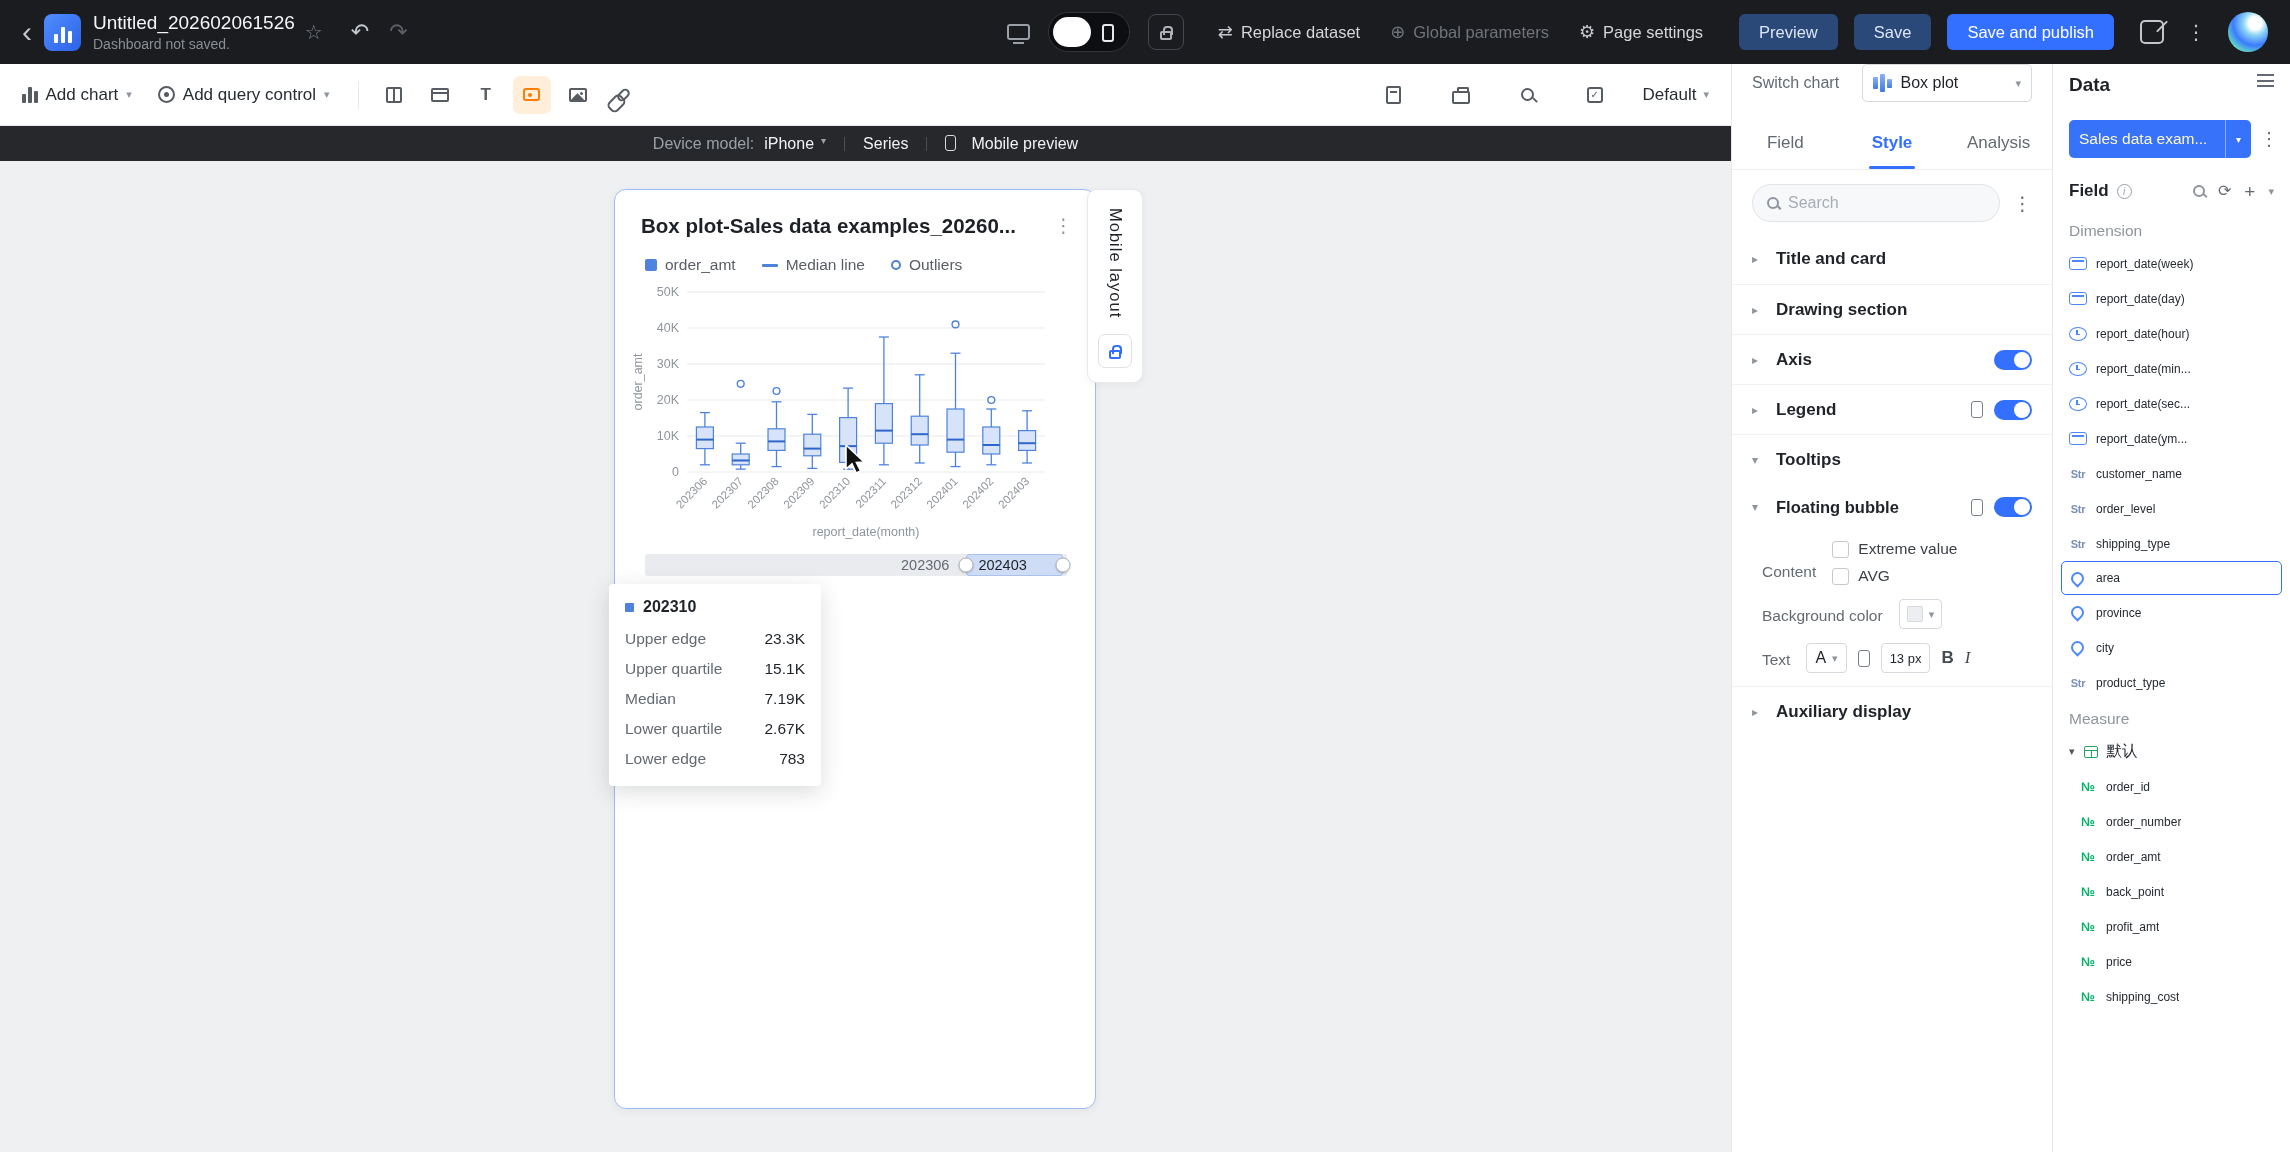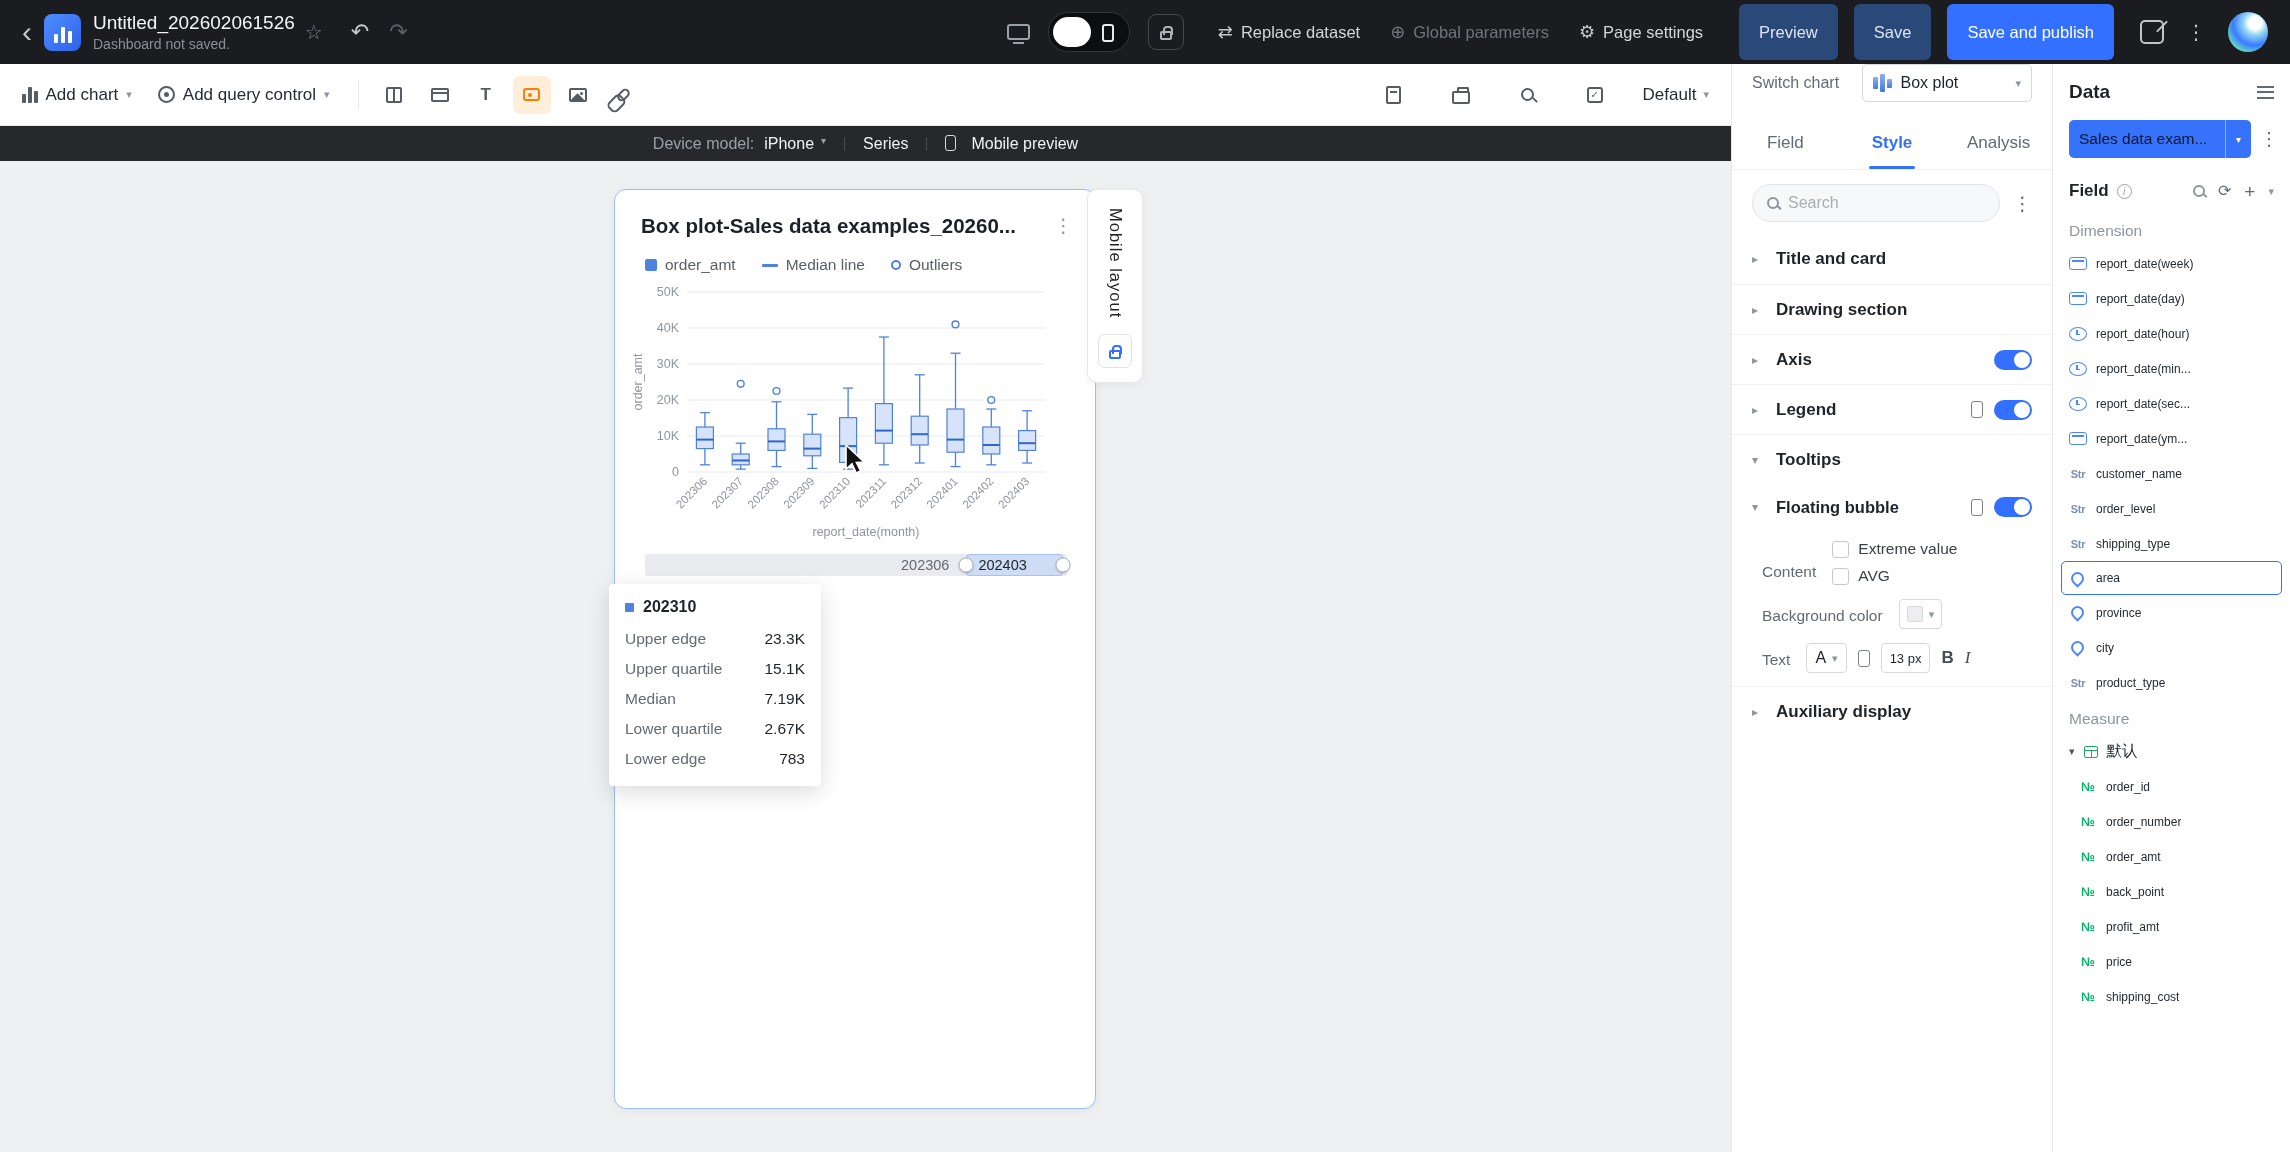--- a/index.html
+++ b/index.html
@@ -26,21 +26,21 @@
   .mode-knob{position:absolute;left:4px;top:4px;width:38px;height:30px;border-radius:15px;background:#fff}
   .mode-phone{position:absolute;right:15px;top:11px;width:12px;height:18px;border:2px solid #e8eaee;border-radius:3px}
   .lock-badge{width:36px;height:36px;border-radius:8px;border:1px solid #44474d;display:flex;align-items:center;justify-content:center;cursor:pointer}
   .lock-gray{width:12px;height:9px;border:2px solid #aeb2b8;border-radius:2px;position:relative;margin-top:6px}
   .lock-gray::before{content:"";position:absolute;left:1px;top:-7px;width:6px;height:7px;border:2px solid #aeb2b8;border-bottom:none;border-radius:4px 4px 0 0}
   .tb-actions{display:flex;align-items:center;gap:30px;margin-left:34px}
   .tb-act{display:flex;align-items:center;gap:8px;font-size:16.5px;color:#d4d6d9;cursor:pointer;white-space:nowrap}
   .tb-act .gi{font-size:18px;color:#c4c7cb}
   .tb-act.disabled{color:#70747a}.tb-act.disabled .gi{color:#70747a}
   .tb-buttons{display:flex;align-items:center;gap:16px;margin-left:36px}
-  .btn{height:56px;padding:0 20px;border-radius:6px;font-size:16.5px;display:flex;align-items:center;color:#dde6f8;background:#2a4878;cursor:pointer;white-space:nowrap}
+  .btn{height:36px;padding:0 20px;border-radius:6px;font-size:16.5px;display:flex;align-items:center;color:#dde6f8;background:#2a4878;cursor:pointer;white-space:nowrap}
   .btn.primary{background:#3370ff;color:#fff;font-weight:500}
   .tb-right{display:flex;align-items:center;gap:22px;margin-left:26px}
   .share-box{width:24px;height:24px;border:2px solid #c2c5c9;border-radius:5px;position:relative;cursor:pointer}
   .share-box::before{content:"";position:absolute;width:2px;height:15px;background:#c2c5c9;transform:rotate(45deg);right:-1px;top:-3px;border-radius:1px}
   .kebab{font-size:20px;color:#c2c5c9;cursor:pointer}
   .avatar{width:40px;height:40px;border-radius:50%;cursor:pointer;background:radial-gradient(circle at 68% 28%,#ffffff 0 16%,#8fd6f2 30%,#3a7bff 56%,#67e0c2 80%,#2f5fe0 100%)}
 
   
   .mainrow{flex:1;display:flex;min-height:0}
   .leftcol{flex:1;display:flex;flex-direction:column;min-width:0}
@@ -161,25 +161,25 @@
   .color-dd{display:flex;align-items:center;gap:6px;height:30px;border:1px solid #d6d9dd;border-radius:4px;padding:0 7px;cursor:pointer}
   .color-swatch{width:16px;height:16px;background:#eceef1;border:1px solid #d6d9dd;border-radius:2px}
   .text-controls{display:flex;align-items:center;gap:11px}
   .abox{height:30px;border:1px solid #d6d9dd;border-radius:4px;display:flex;align-items:center;gap:6px;padding:0 8px;font-size:16px;color:#1f2329;cursor:pointer}
   .sizebox{height:30px;border:1px solid #d6d9dd;border-radius:4px;display:flex;align-items:center;padding:0 8px;font-size:13px;color:#1f2329;cursor:pointer}
   .bold-btn{font-size:17px;font-weight:700;color:#464b52;cursor:pointer}
   .italic-btn{font-size:17px;font-style:italic;color:#464b52;cursor:pointer;font-family:"Liberation Serif",serif}
 
   
   .data-panel{width:238px;background:#fff;border-left:1px solid #e6e8ea;display:flex;flex-direction:column;flex:none;overflow:hidden}
-  .dp-head{height:56px;display:flex;align-items:center;justify-content:space-between;padding:0 16px;flex:none}
+  .dp-head{height:56px;display:flex;align-items:flex-start;justify-content:space-between;padding:10px 16px;flex:none}
   .dp-title{font-size:19px;font-weight:600;color:#1f2329}
   .dp-dataset{display:flex;align-items:center;gap:9px;padding:0 12px 12px 16px;flex:none}
   .ds-btn{flex:1;height:38px;background:#3672fa;border-radius:5px;display:flex;align-items:stretch;overflow:hidden;cursor:pointer}
-  .ds-name{flex:1;color:#0f172a;font-size:15.5px;padding:0 10px;white-space:nowrap;overflow:hidden;text-overflow:ellipsis;display:flex;align-items:center}
+  .ds-name{flex:1;color:#fef9c3;font-size:15.5px;padding:0 10px;white-space:nowrap;overflow:hidden;text-overflow:ellipsis;display:flex;align-items:center}
   .ds-dd{width:26px;display:flex;align-items:center;justify-content:center;border-left:1px solid rgba(255,255,255,.45);color:#fff;font-size:10px}
   .dp-kebab{font-size:18px;color:#646a73;cursor:pointer}
   .dp-field-row{display:flex;align-items:center;gap:8px;height:42px;padding:0 16px;flex:none}
   .dp-field-label{font-size:17px;font-weight:600;color:#1f2329}
   .info-circle{width:15px;height:15px;border:1.4px solid #9aa0a7;border-radius:50%;color:#9aa0a7;font-size:10px;display:flex;align-items:center;justify-content:center;font-style:italic}
   .dp-field-icons{margin-left:auto;display:flex;align-items:center;gap:13px;color:#646a73}
   .gi-sm{font-size:16px;color:#646a73;cursor:pointer;line-height:1}
   .dp-scroll{flex:1;overflow:hidden;padding-bottom:8px}
   .group-label{font-size:15.5px;color:#8f959e;padding:10px 16px 6px}
   .field-item{display:flex;align-items:center;gap:9px;height:35px;padding:0 12px 0 16px;font-size:12px;color:#262b33;cursor:pointer;white-space:nowrap}

